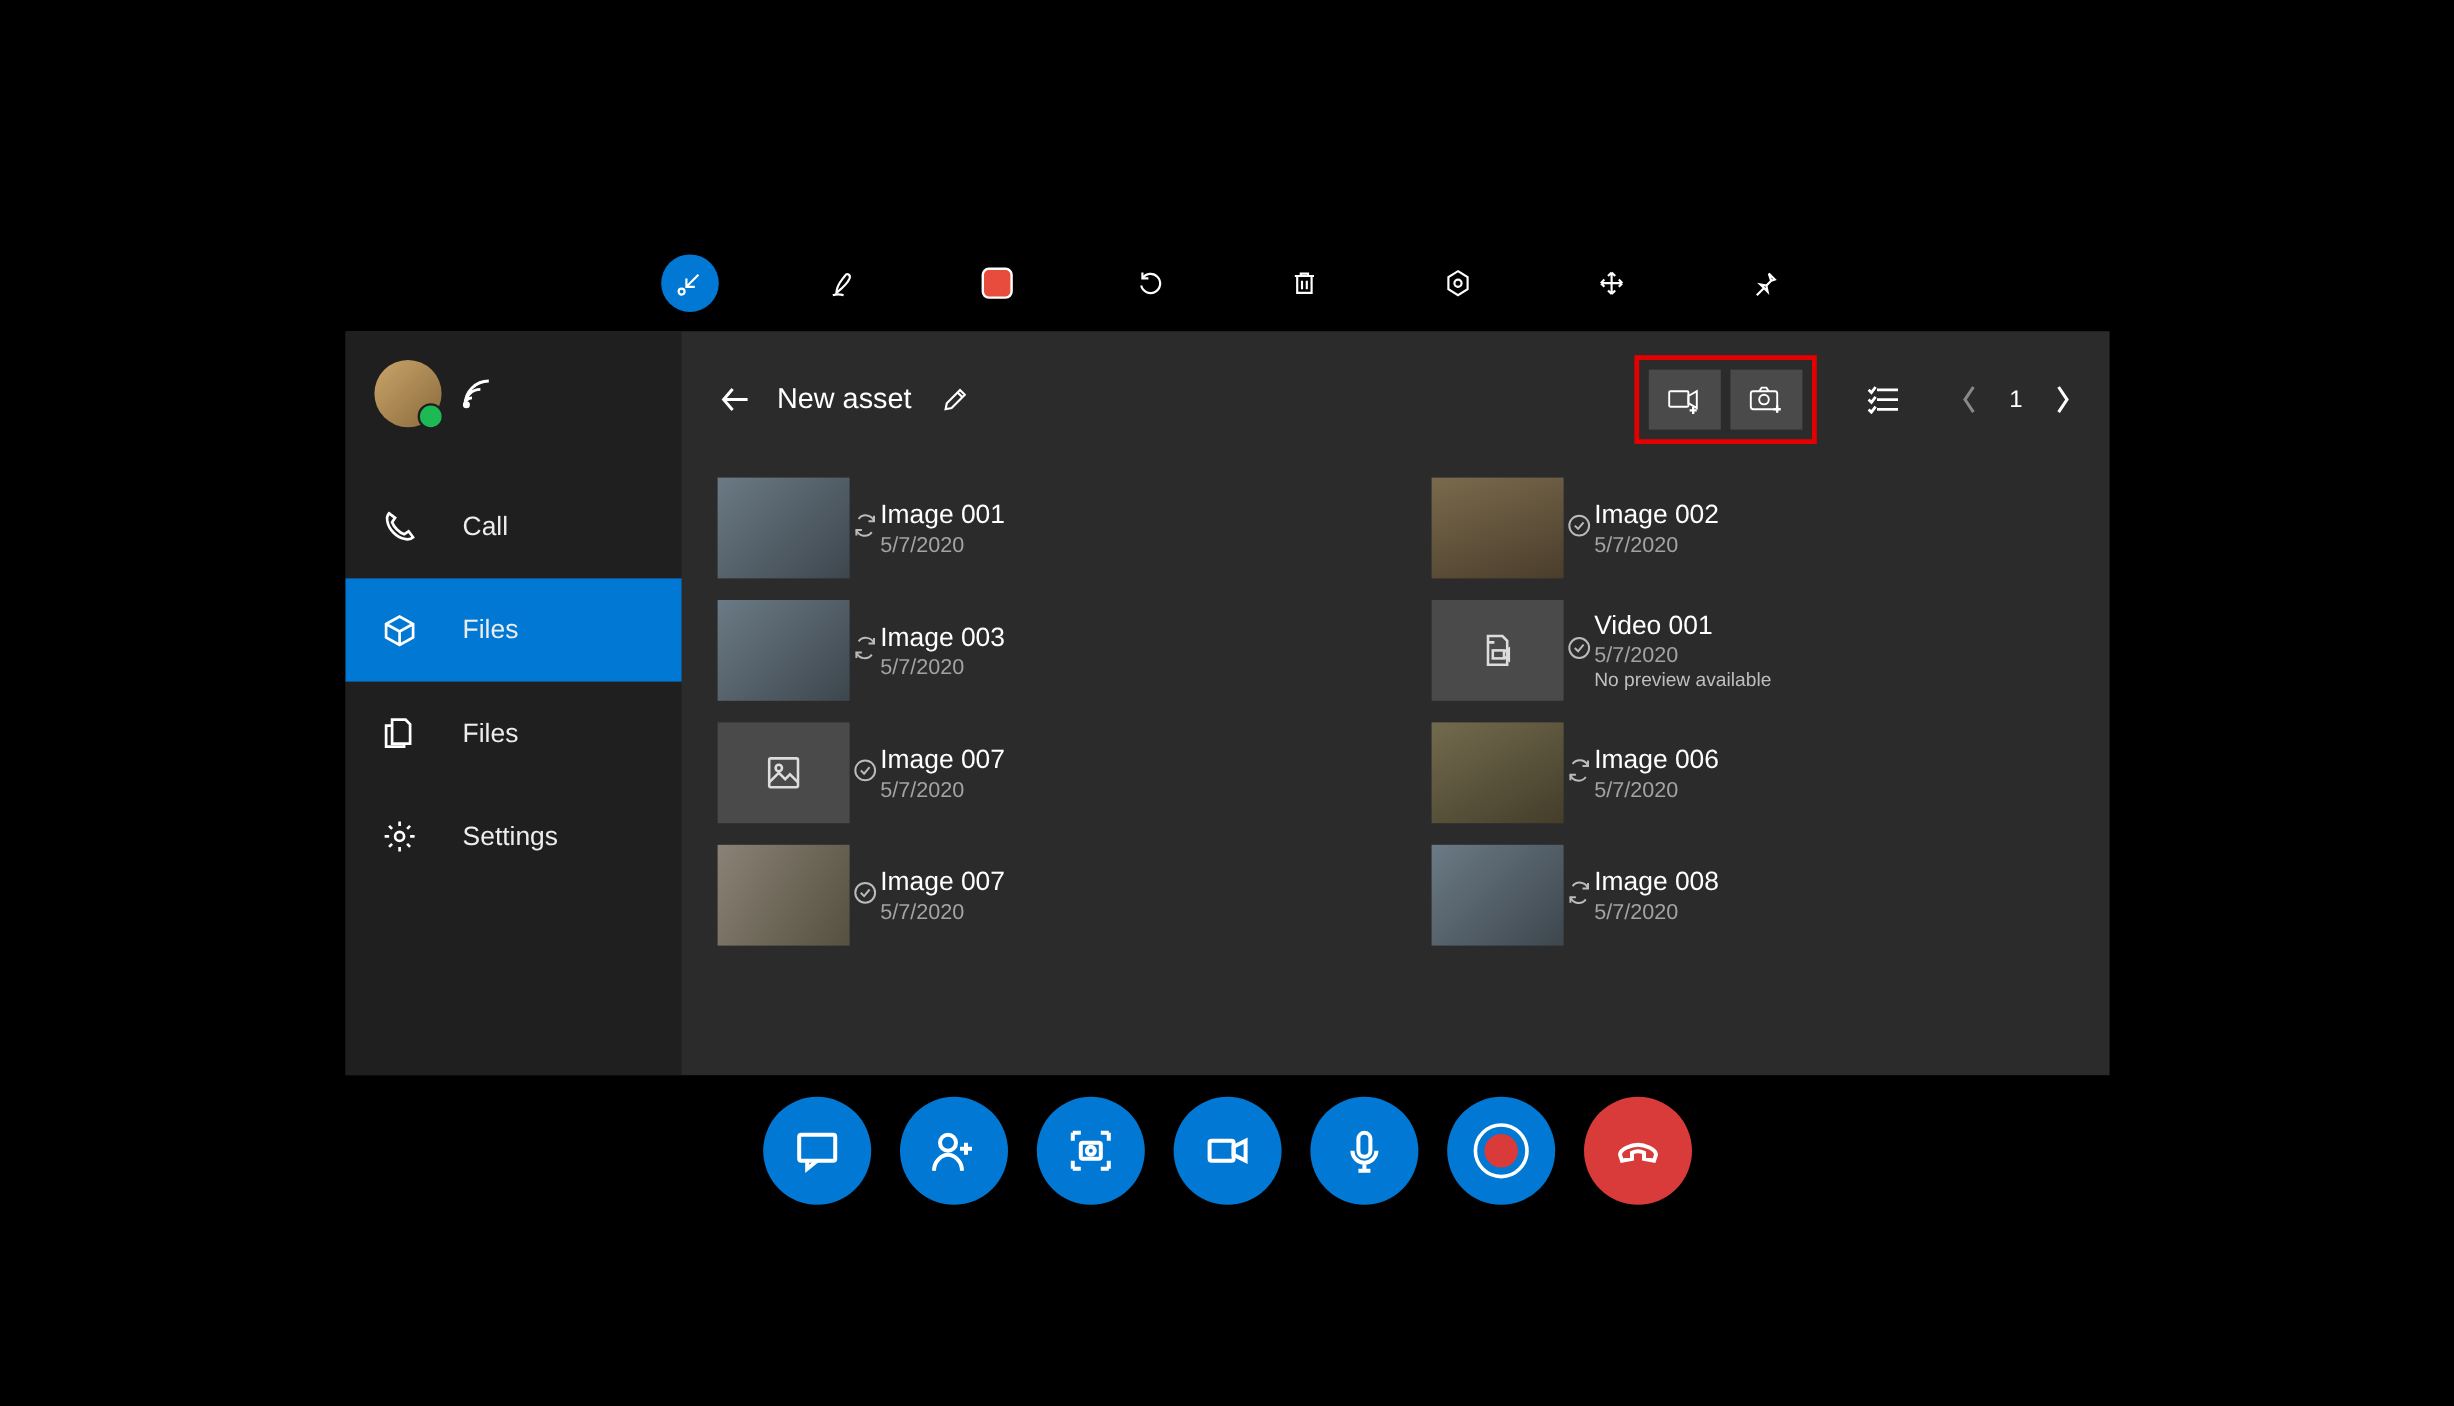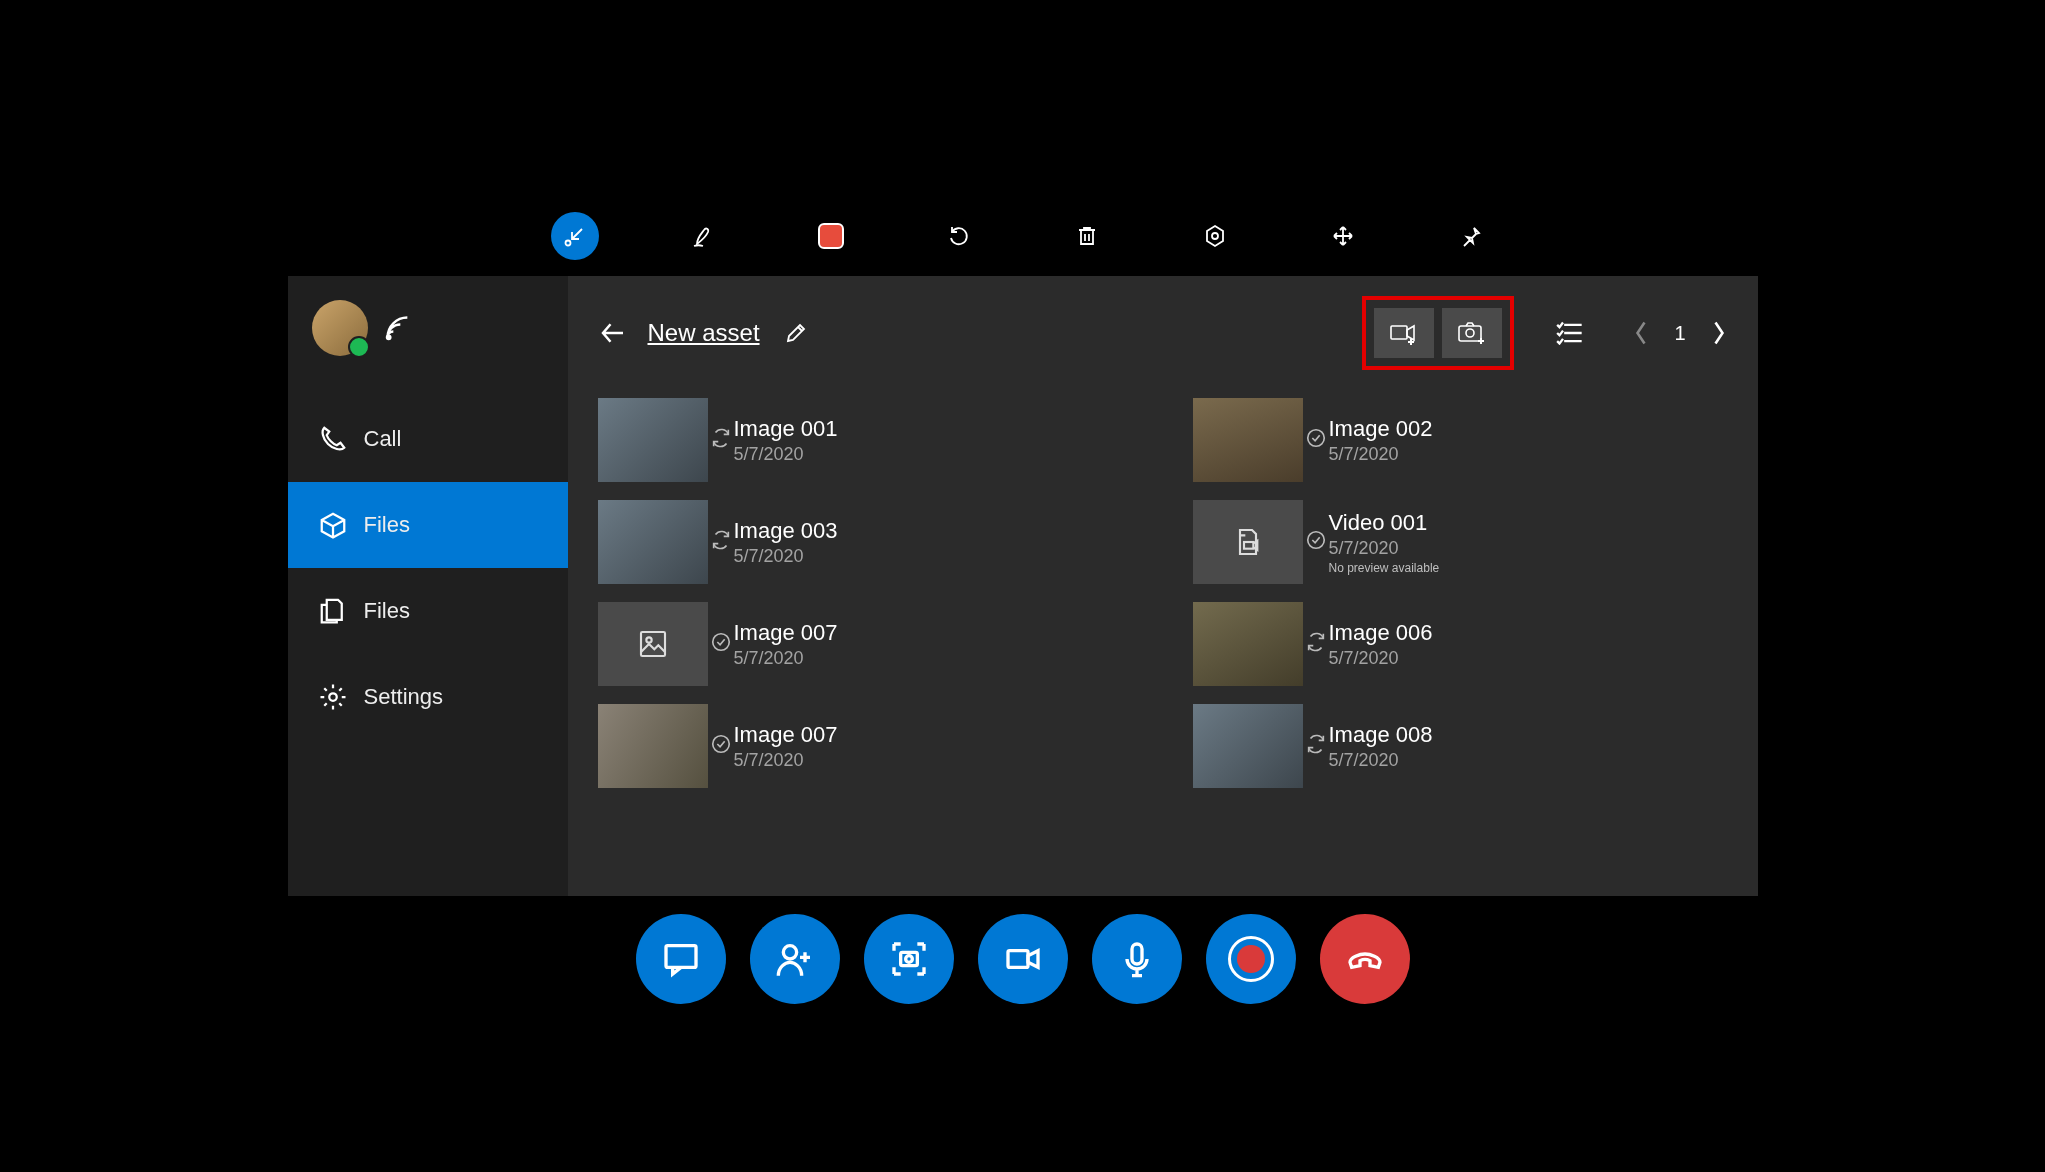--- a/index.html
+++ b/index.html
@@ -62,32 +62,32 @@
     background: linear-gradient(135deg,#caa46a,#8a6b3c);
     position: relative;
   }
   .avatar::after {
     content: ""; position: absolute; right: -2px; bottom: -2px;
     width: 18px; height: 18px; background:#1db954; border:2px solid #1f1f1f; border-radius:50%;
   }
   .signal-icon { width:28px; height:28px; stroke:#fff; stroke-width:2; fill:none; }
   .nav-list { margin-top: 30px; display:flex; flex-direction: column; }
   .nav-item {
-    display:flex; align-items:center; gap:16px;
+    display:flex; align-items:center; gap:38px;
     padding: 28px 30px; font-size: 22px; color:#ededed; cursor:pointer;
   }
   .nav-item.active { background:#0078d4; }
   .nav-icon { width:30px; height:30px; stroke:#fff; stroke-width:1.8; fill:none; }
   
   .content { flex:1; display:flex; flex-direction:column; }
   .content-header {
     display:flex; align-items:center; padding: 20px 30px; gap:20px;
   }
   .back-btn { width:30px; height:30px; stroke:#fff; stroke-width:2; fill:none; cursor:pointer;}
-  .header-title { font-size:24px; color:#fff;text-decoration:underline; }
+  .header-title { font-size:24px; color:#fff; }
   .edit-btn { width:24px; height:24px; stroke:#fff; stroke-width:1.8; fill:none; cursor:pointer; margin-left:4px;}
   .header-spacer { flex:1; }
   .capture-buttons {
     display:flex; gap:8px; border:4px solid #e40000; padding:8px;
   }
   .capture-btn {
     width:60px; height:50px; background:#4a4a4a; display:flex; align-items:center; justify-content:center; cursor:pointer;
   }
   .capture-icon { width:30px; height:24px; stroke:#fff; stroke-width:1.6; fill:none; }
   .list-toggle { width:28px; height:24px; stroke:#fff; stroke-width:2; fill:none; margin-left:22px; cursor:pointer;}
@@ -111,21 +111,21 @@
   .thumb.industrial-a { background: linear-gradient(135deg,#6b7a85 0%, #3d464d 100%); }
   .thumb.industrial-b { background: linear-gradient(160deg,#7a6a4d 0%, #4a3d2b 100%); }
   .thumb.industrial-c { background: linear-gradient(120deg,#8a8276 0%, #55503f 100%); }
   .thumb.industrial-d { background: linear-gradient(150deg,#736b4e 0%, #433d2a 100%); }
   .thumb.placeholder { background:#4a4a4a; }
   .thumb-icon { width:32px; height:32px; stroke:#ddd; stroke-width:1.6; fill:none; }
   .status-icon { width:22px; height:22px; stroke:#bbb; stroke-width:1.8; fill:none; flex-shrink:0; }
   .meta { display:flex; flex-direction:column; gap:2px; }
   .asset-name { font-size:22px; color:#fff; }
   .asset-date { font-size:18px; color:#a3a3a3; }
-  .asset-note { font-size:12px; color:#bfbfbf; }
+  .asset-note { font-size:16px; color:#bfbfbf; }
   
   .bottom-bar {
     position:absolute; bottom: -28px; left:0; right:0;
     display:flex; justify-content:center; gap:24px;
   }
   .round-btn {
     width:90px; height:90px; border-radius:50%;
     background:#0078d4; display:flex; align-items:center; justify-content:center; cursor:pointer;
   }
   .round-btn.hangup { background:#d93a3a; }

